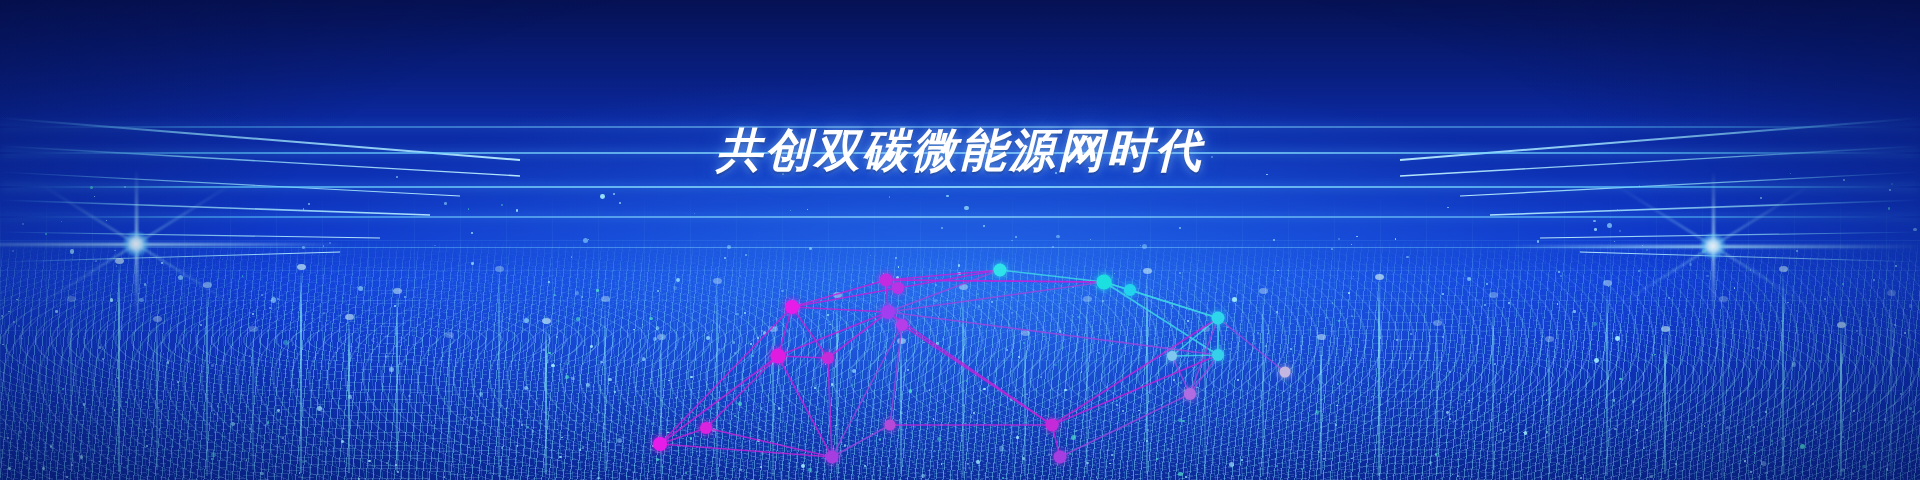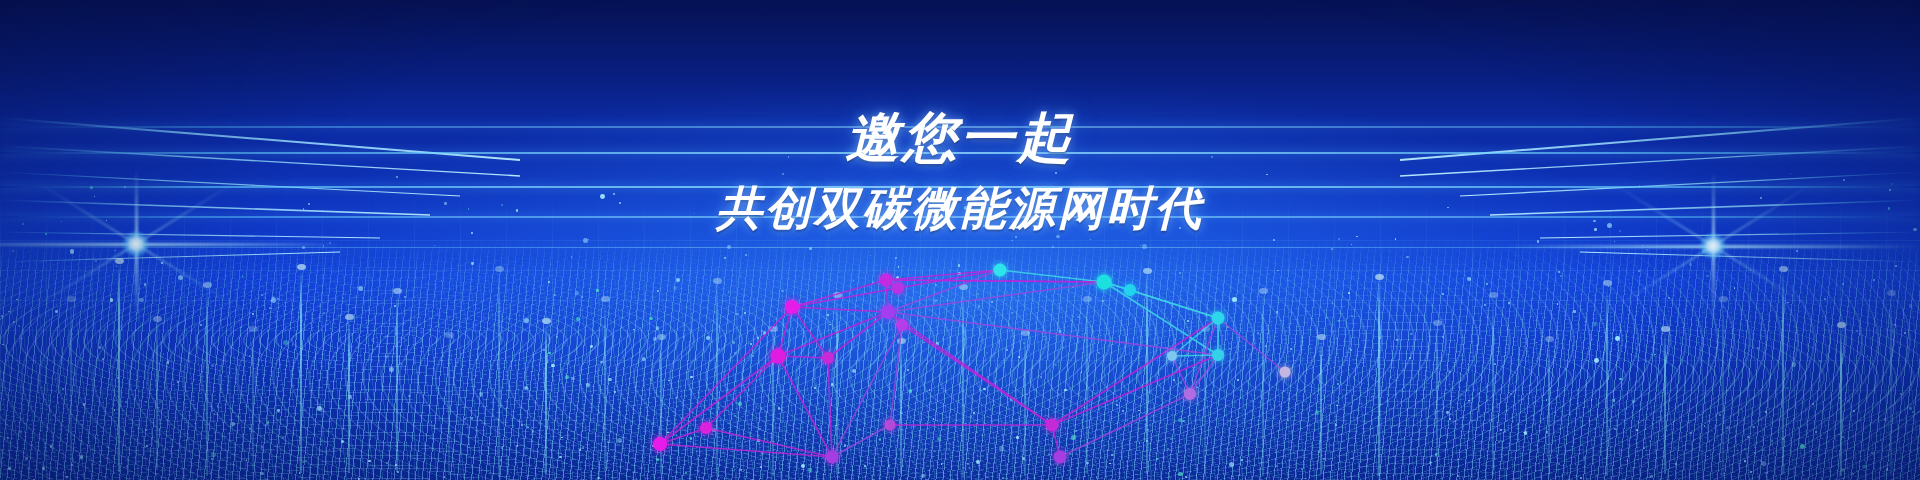--- a/index.html
+++ b/index.html
@@ -1078,17 +1078,16 @@
         <circle cx="706" cy="428" r="6" fill="#db20dd"></circle>
         <circle cx="660" cy="444" r="7" fill="#e81ce8"></circle>
         <circle cx="832" cy="457" r="6.5" fill="#a63ce0"></circle>
         <circle cx="890" cy="425" r="5.5" fill="#b64ad8"></circle>
       </g>
   </svg>
 
   <div class="layer vignette"></div>
 
   <div class="headline">
-    <span class="hl-line1">邀您一起</span>
     <span class="hl-line2">共创双碳微能源网时代</span>
   </div>
 
 </div>
 
 </body></html>

